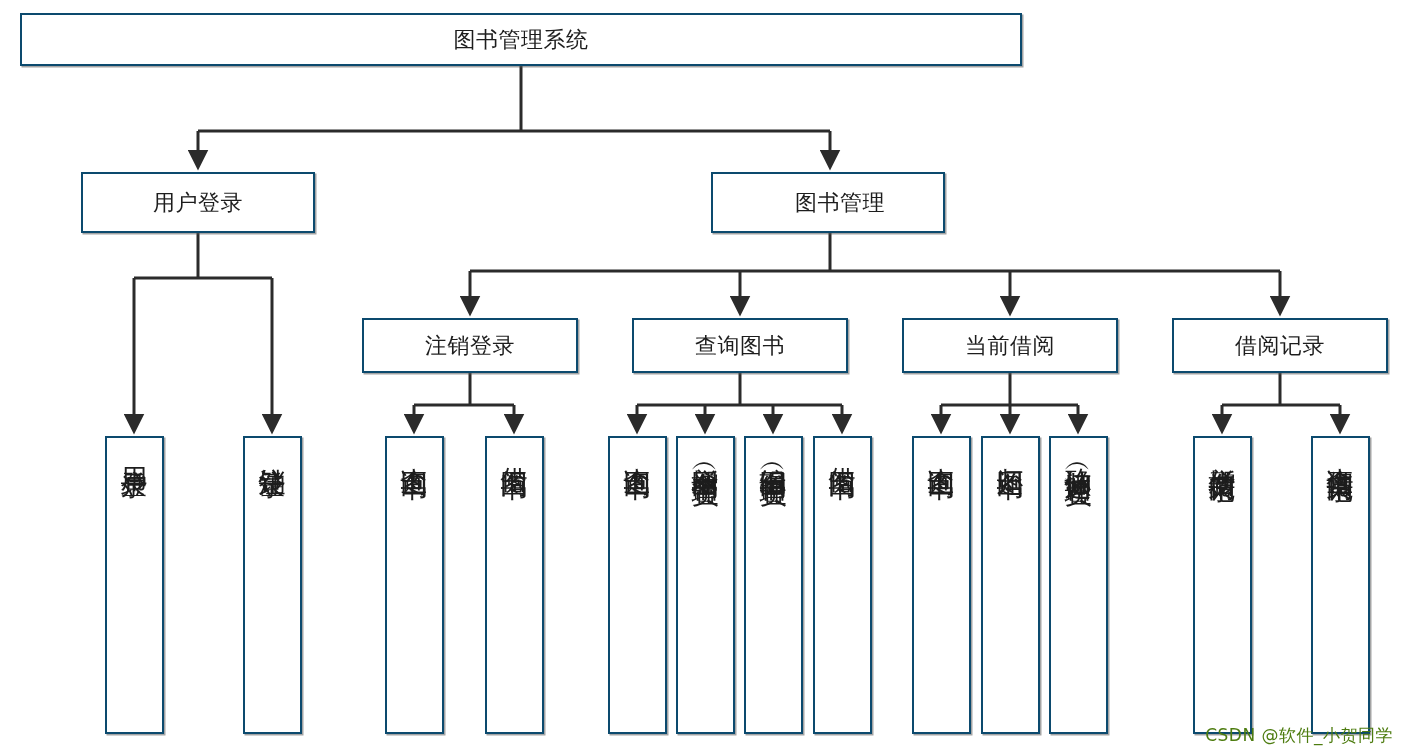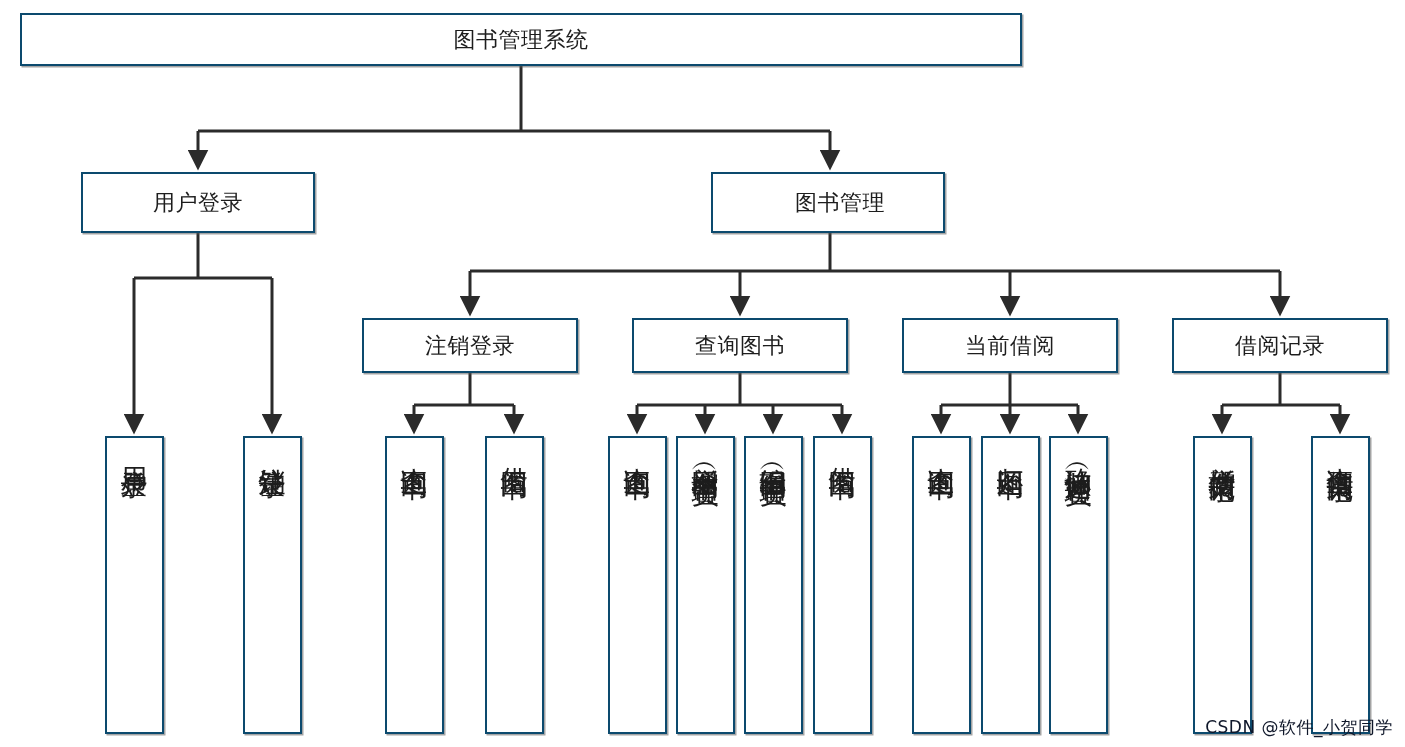--- a/index.html
+++ b/index.html
@@ -56,23 +56,23 @@
     writing-mode: vertical-rl;
     text-orientation: upright;
     font-size: 27px;
     line-height: 1.0;
     letter-spacing: 2px;
     white-space: nowrap;
   }
   .watermark {
     position: absolute;
     right: 12px;
-    bottom: 8px;
+    bottom: 0;
     font-size: 17px;
-    color: #0f172a;
+    color: #4d7c0f;
     letter-spacing: 0.5px;
     z-index: 5;
     white-space: nowrap;
     font-family: "DejaVu Sans", "Liberation Sans", sans-serif;
   }
 </style>
 </head>
 <body>
 
 <div id="canvas">

